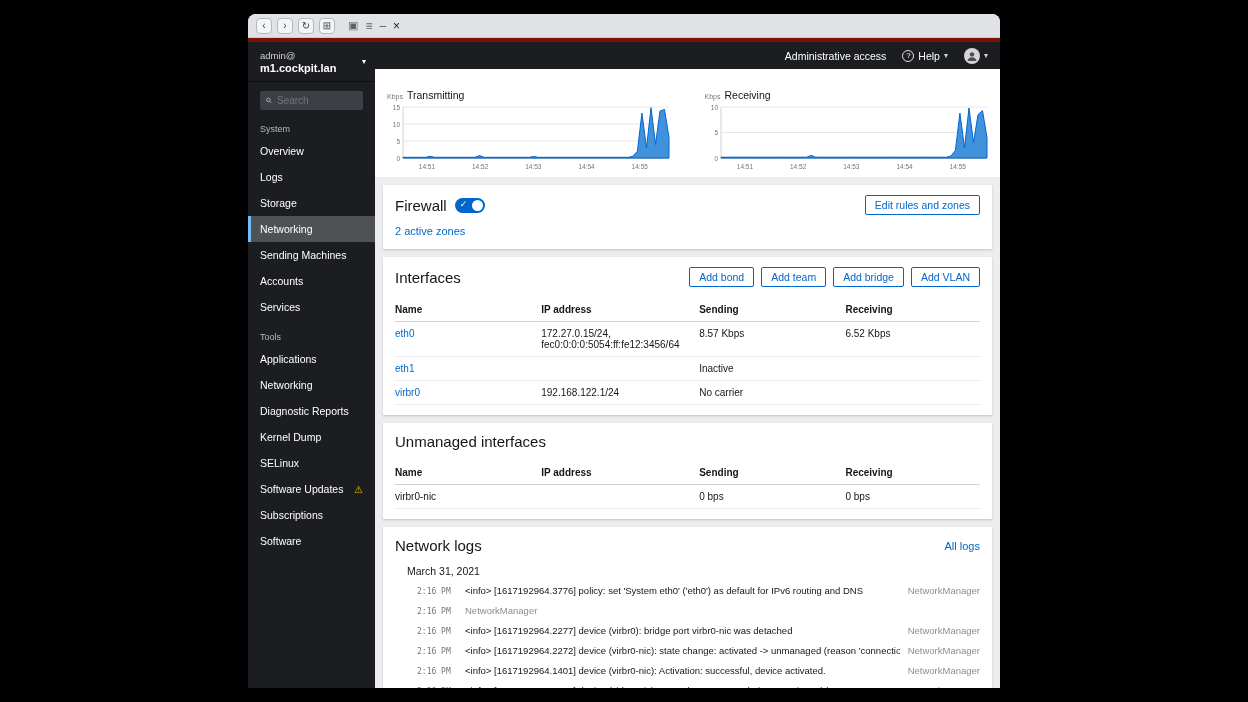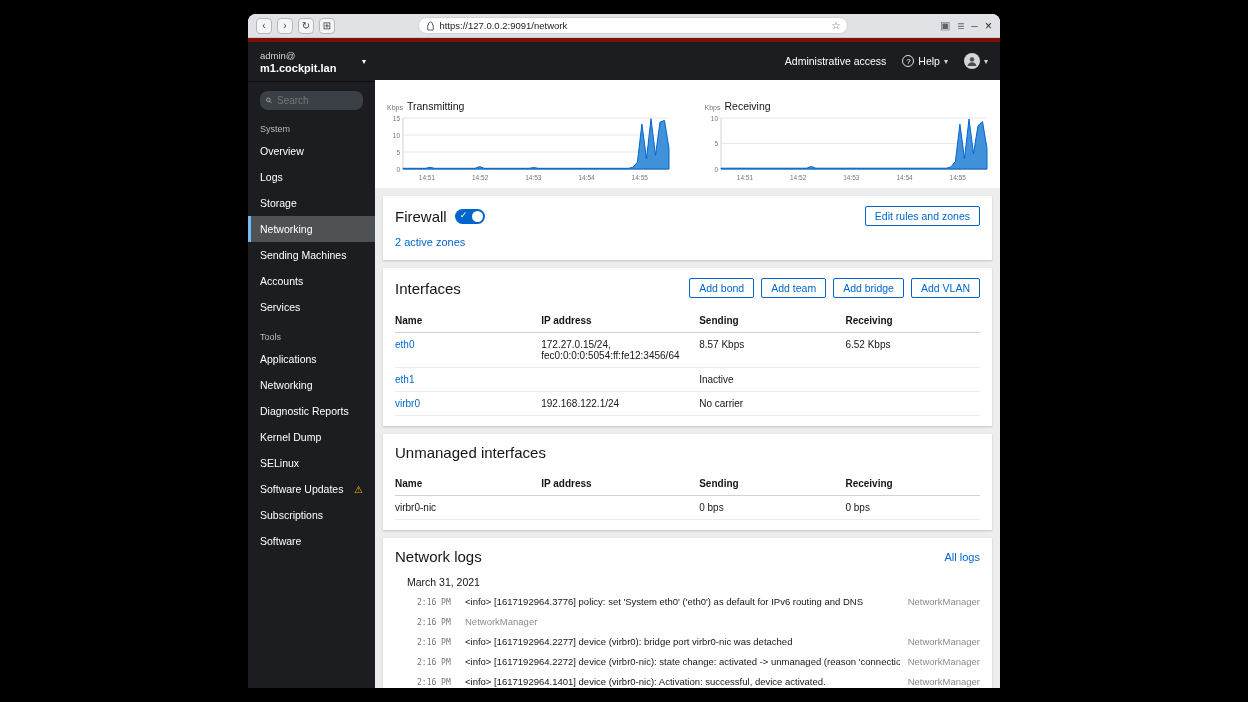--- a/index.html
+++ b/index.html
@@ -19,31 +19,31 @@
   .ico-small{font-size:10px;color:#5f6368;flex:none;line-height:1}
   .chrome-right{display:flex;gap:7px;align-items:center;margin-left:8px}
   .red-strip{height:4px;background:#7d1007;flex:none}
   
   .app{flex:1;display:flex;min-height:0}
   .sidebar{width:127px;background:#1b1d21;color:#fff;flex:none;overflow:hidden}
   .host{padding:8px 12px 7px;position:relative;border-bottom:1px solid #0c0e10}
   .host .user{font-size:9.5px;color:#d2d2d2}
   .host .name{font-size:11px;font-weight:700;margin-top:1px}
   .host .caret{position:absolute;right:9px;top:15px;font-size:8px;color:#fff}
-  .search{margin:9px 12px 2px;height:19px;background:#3b4046;border-radius:8px;
+  .search{margin:9px 12px 2px;height:19px;background:#3b4046;border-radius:2px;
     display:flex;align-items:center;gap:5px;padding:0 6px}
   .search input{background:transparent;border:none;outline:none;color:#c7c9cb;font-size:10px;width:80px;
     font-family:"Liberation Sans",sans-serif}
   .section-label{padding:12px 12px 4px;font-size:9px;color:#b8bbbe}
   .nav-item{display:flex;justify-content:space-between;align-items:center;
     padding:7px 12px;color:#fff;font-size:10.5px;text-decoration:none;cursor:default}
   .nav-item.selected{background:#4f5255;box-shadow:inset 3px 0 0 #73bcf7}
   .warn{color:#f0ab00;font-size:10px}
   .main-col{flex:1;display:flex;flex-direction:column;min-width:0}
-  .masthead{height:38px;background:#1b1d21;color:#fff;display:flex;align-items:center;
+  .masthead{height:27px;background:#1b1d21;color:#fff;display:flex;align-items:center;
     justify-content:flex-end;gap:16px;padding:0 12px;flex:none;font-size:10.5px}
   .mh-item{display:flex;align-items:center;gap:4px;cursor:default}
   .help-q{display:inline-flex;width:12px;height:12px;border:1px solid #e0e0e0;border-radius:50%;
     font-size:8px;align-items:center;justify-content:center}
   .mh-caret{font-size:8px;color:#d2d2d2}
   .avatar{width:16px;height:16px;border-radius:50%;background:#d5d5d5;display:inline-flex;
     align-items:center;justify-content:center;overflow:hidden}
   
   .content{flex:1;background:#ededed;overflow:hidden}
   .charts-band{background:#fff;padding:20px 10px 6px;display:flex;gap:30px}
@@ -77,27 +77,20 @@
 </head>
 <body>
 
 <div class="window">
 
   <div class="chrome">
     <div class="cbtn">‹</div>
     <div class="cbtn">›</div>
     <div class="cbtn">↻</div>
     <div class="cbtn">⊞</div>
-    <div class="urlbar">
-      <svg class="ico-small" width="9" height="10" viewBox="0 0 9 10">
-          <path d="M2.5 4V3a2 2 0 0 1 4 0v1h.8v5H1.7V4z" fill="none" stroke="#5f6368" stroke-width="1"></path>
-        </svg>
-      <input readonly="" value="https://127.0.0.2:9091/network" style="">
-      <span class="ico-small">☆</span>
-    </div>
     <div class="chrome-right">
       <span class="ico-small" style="font-size:11px">▣</span>
       <span class="ico-small" style="font-size:12px">≡</span>
       <span class="ico-small" style="font-size:12px">–</span>
       <span class="ico-small" style="font-size:12px;color:#202124">×</span>
     </div>
   </div>
 
   <div class="red-strip"></div>
 

